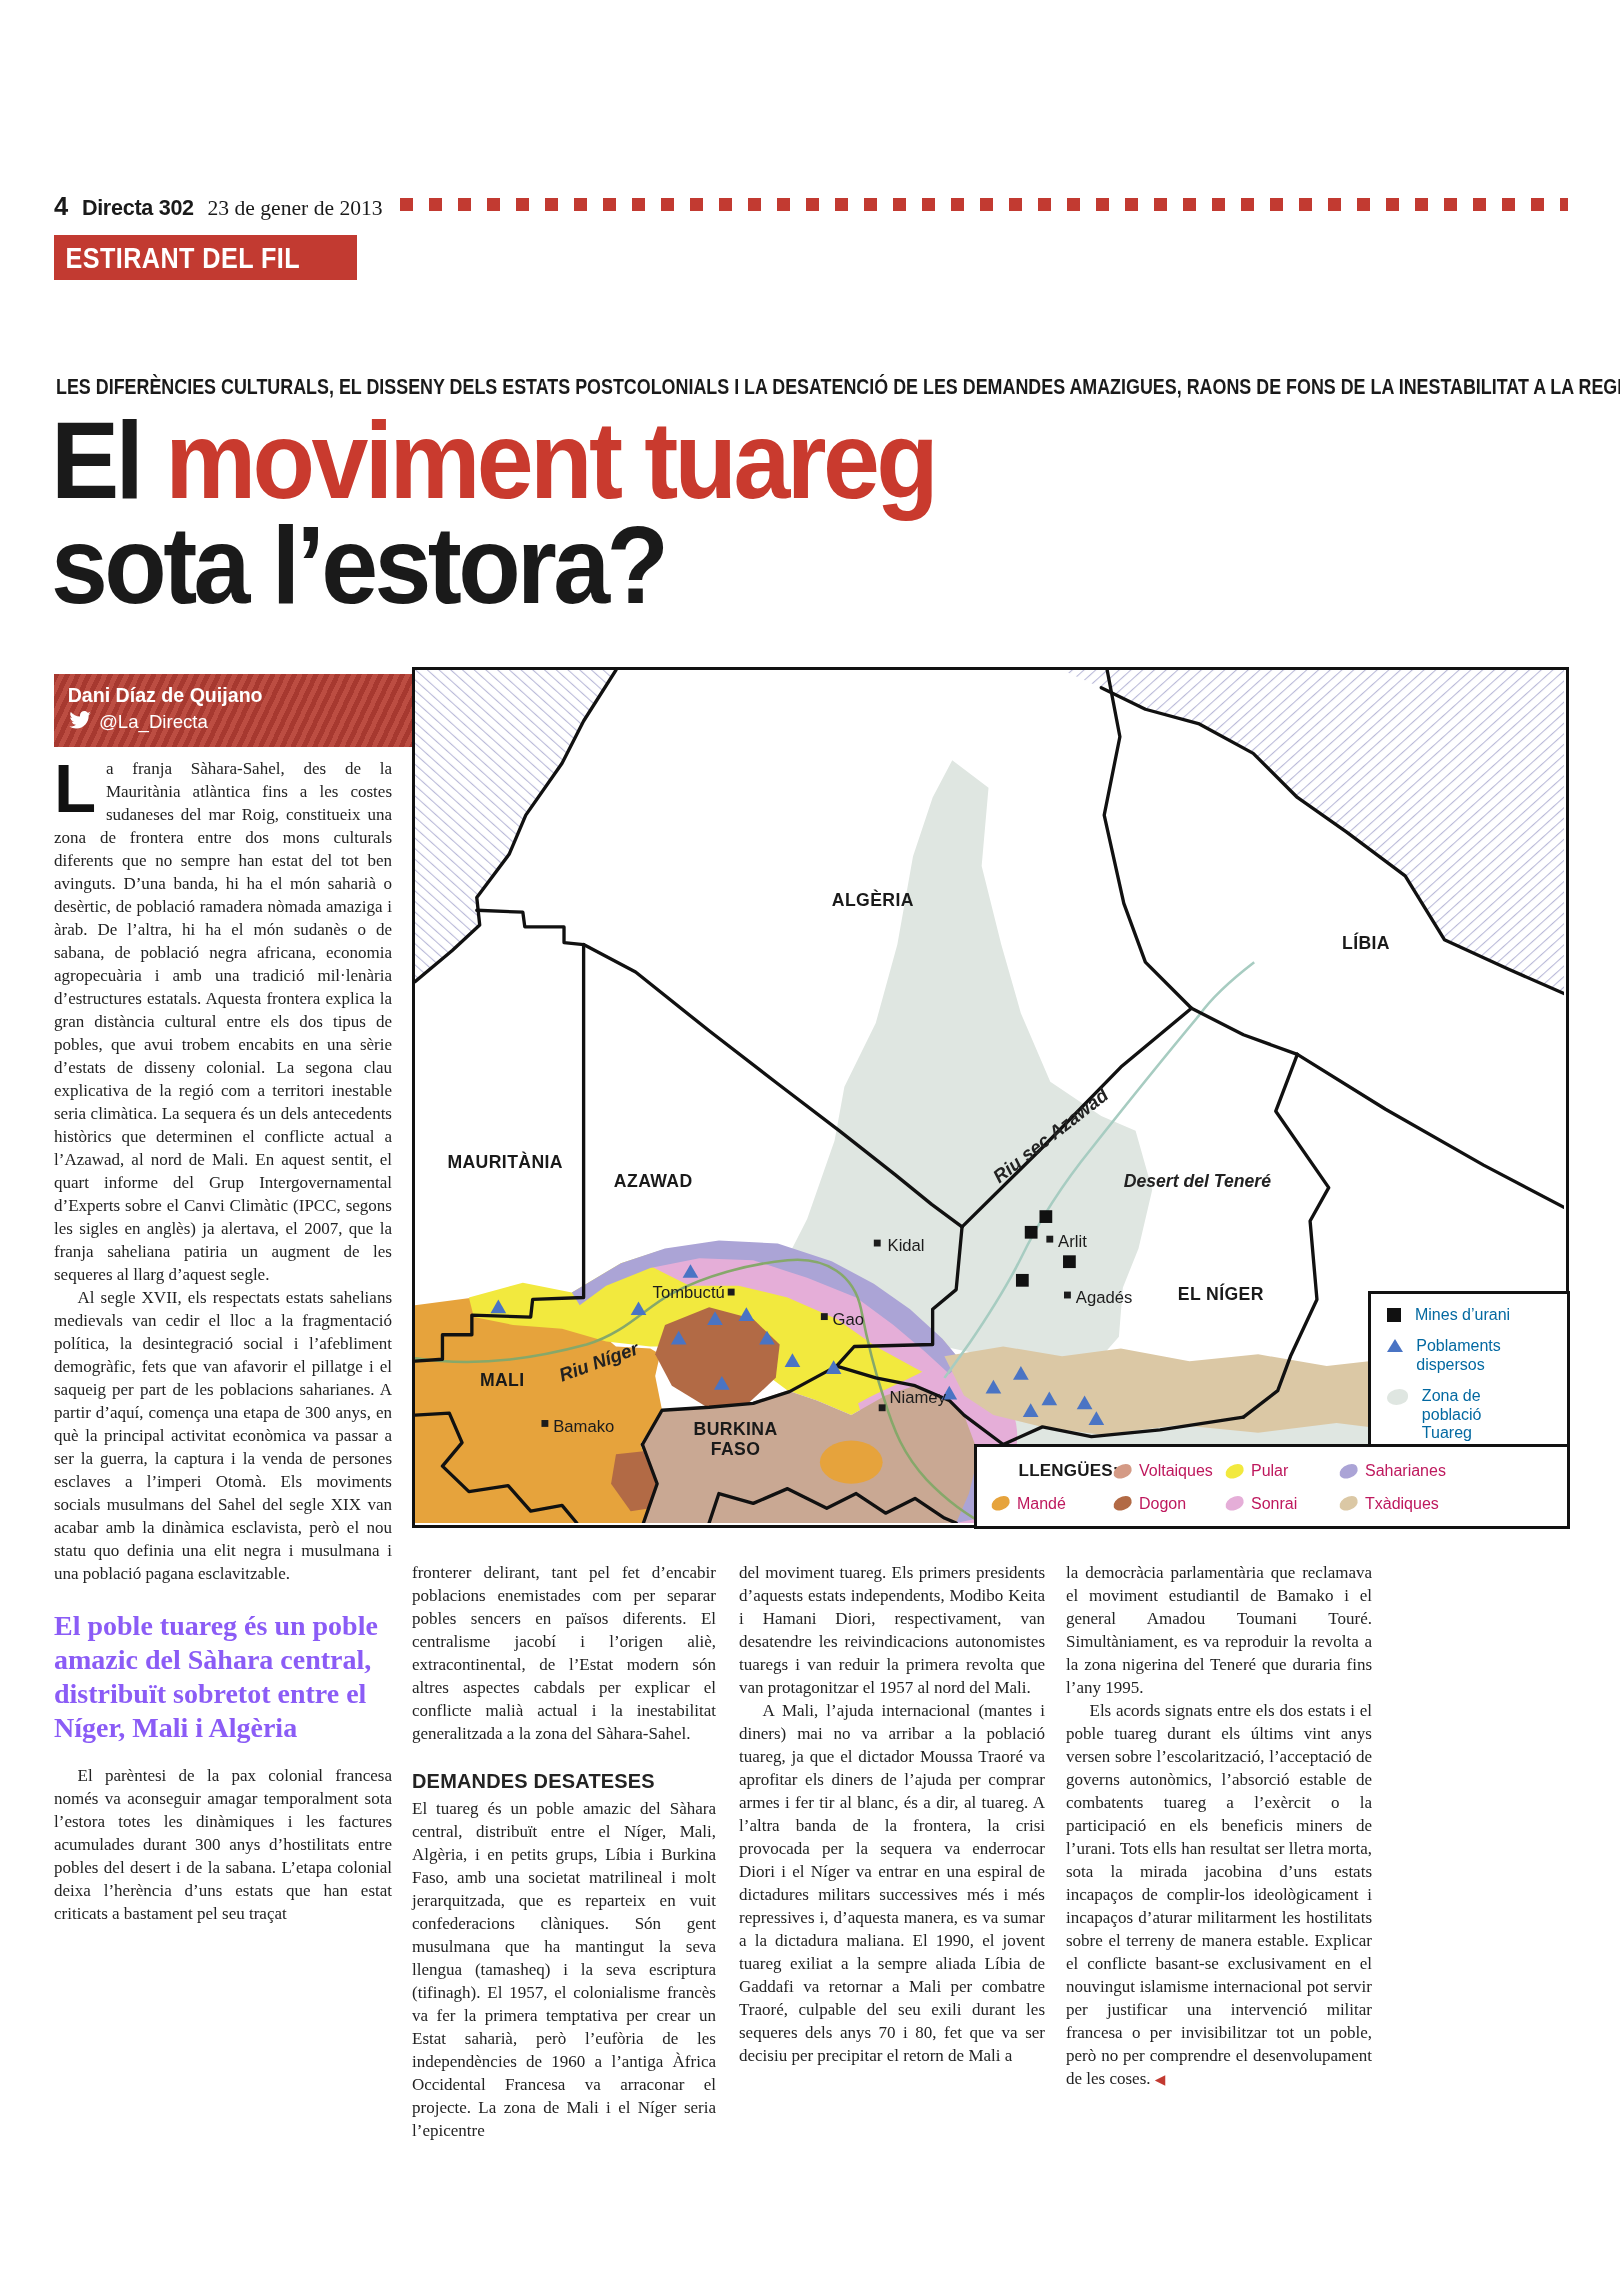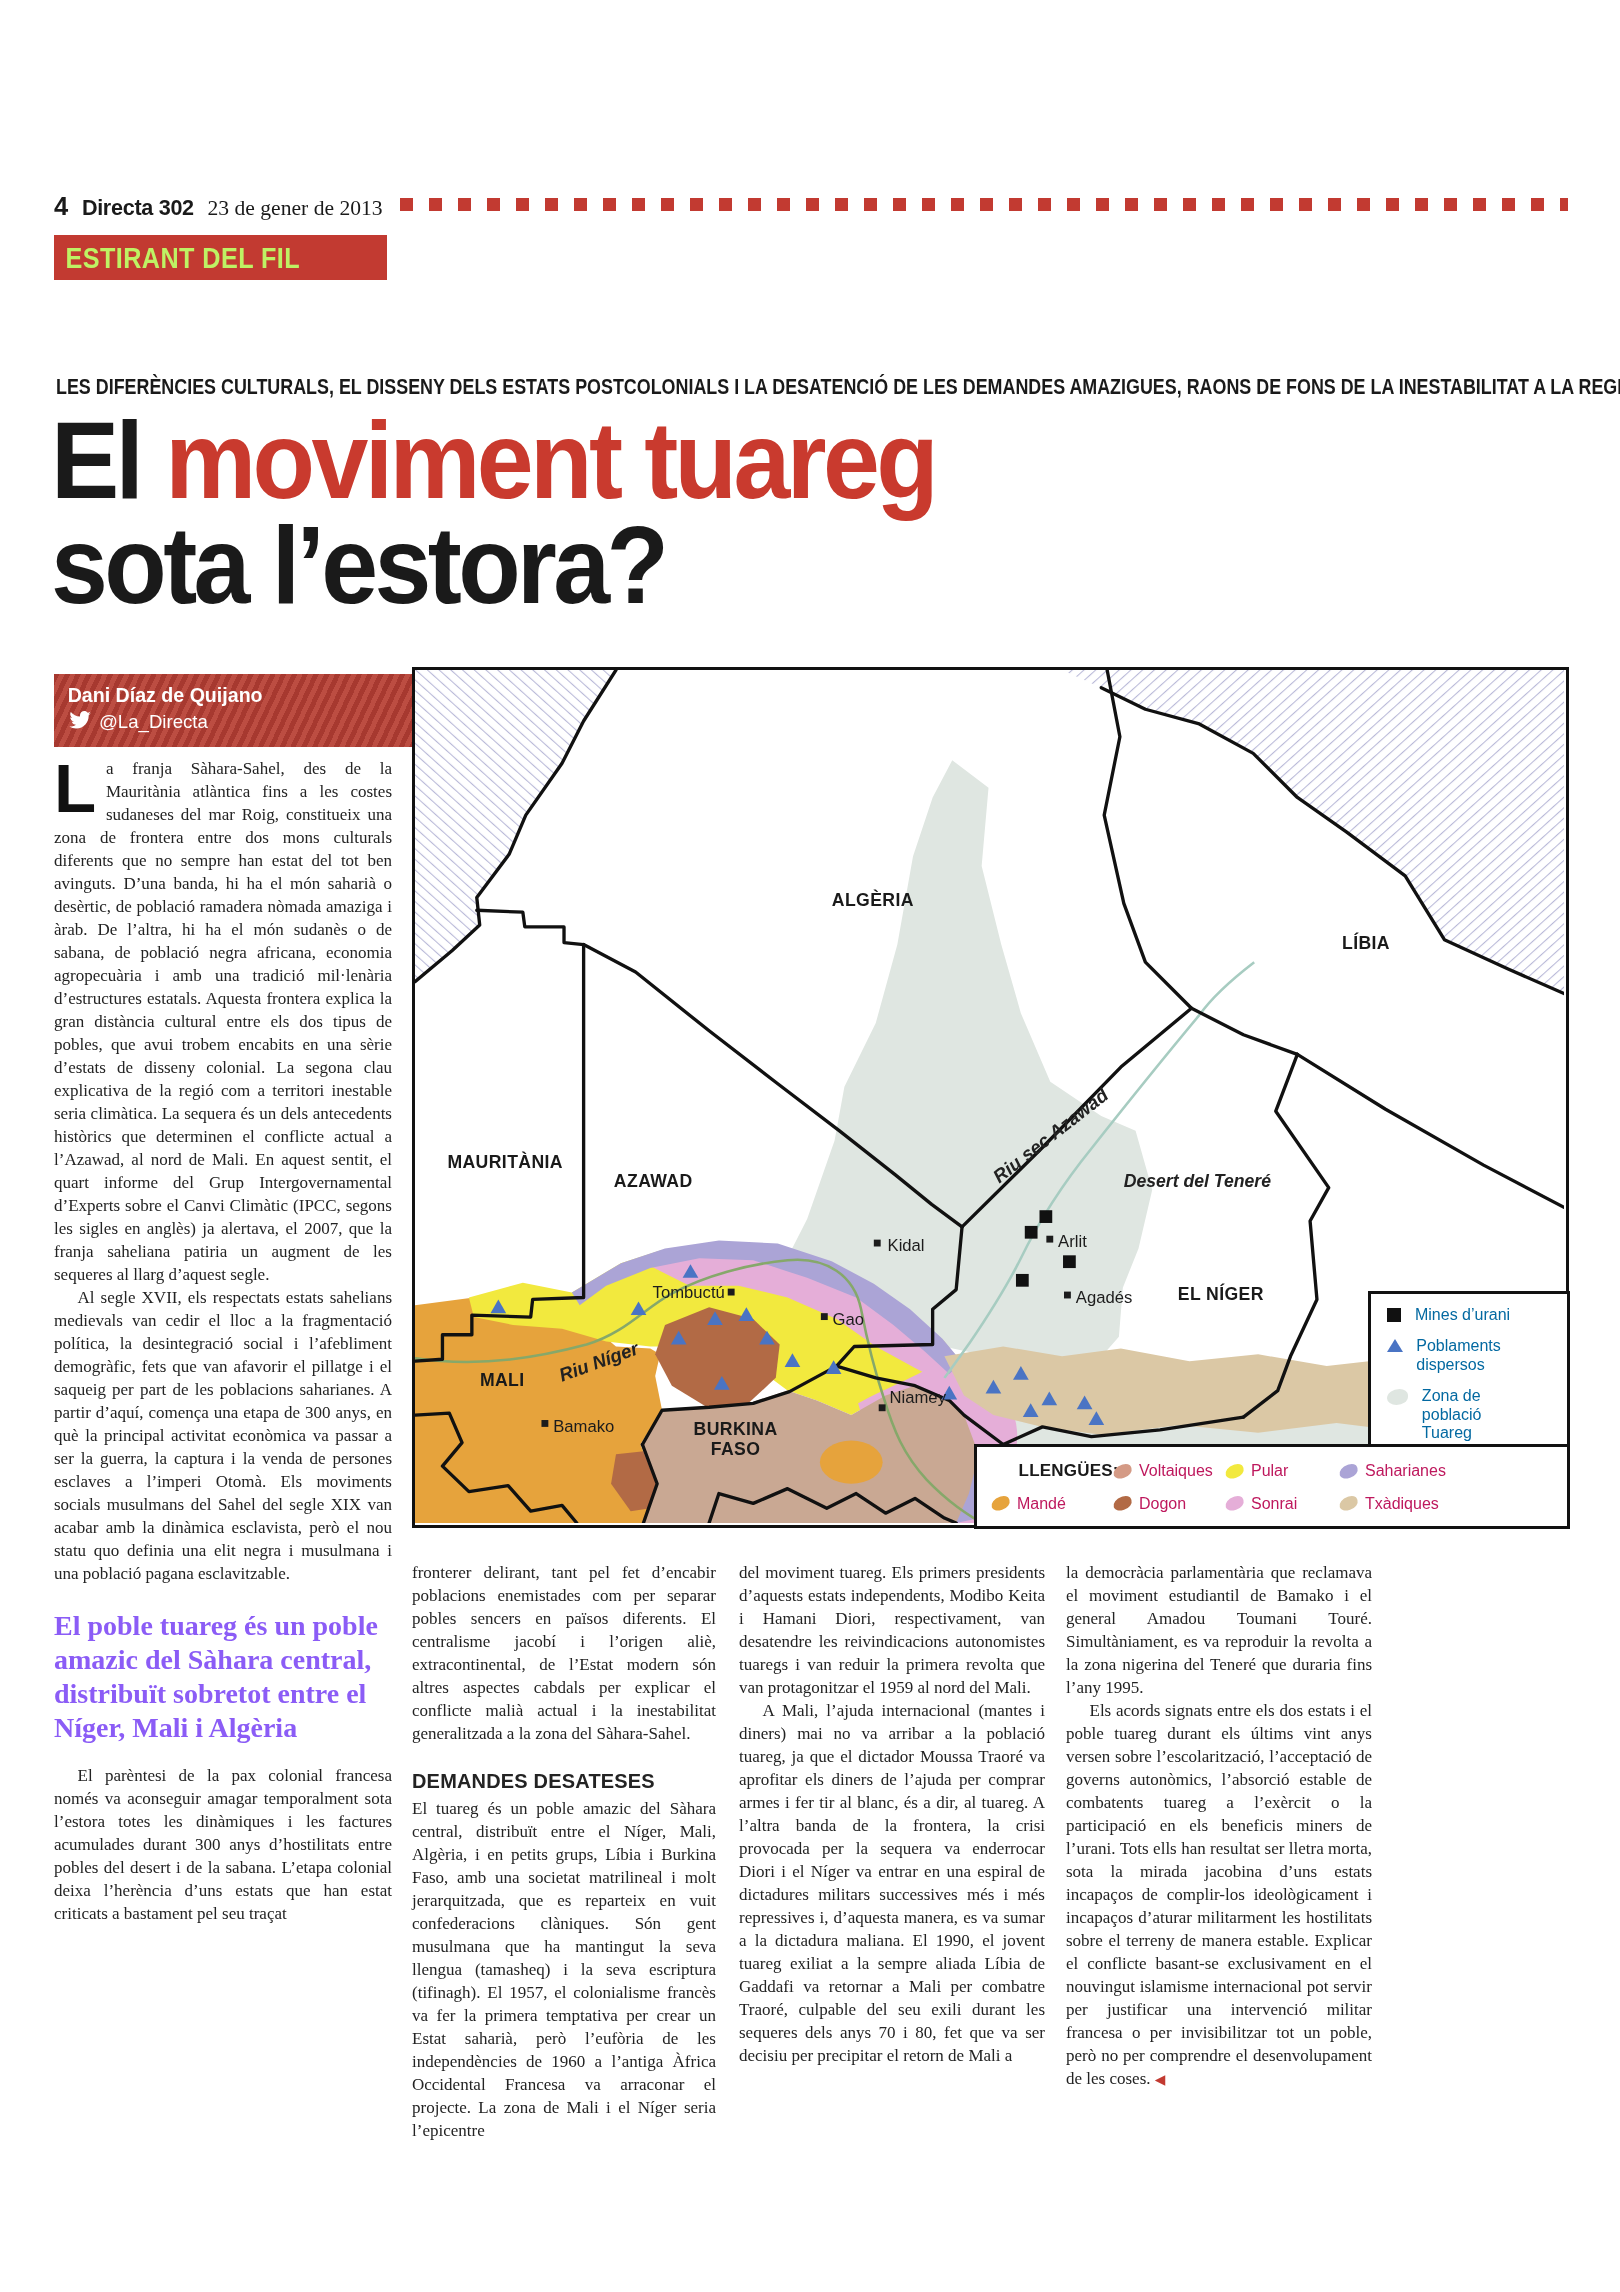--- a/index.html
+++ b/index.html
@@ -7,22 +7,22 @@
     width:1620px;height:2293px;position:relative;background:#ffffff;
     font-family:"Liberation Sans",sans-serif;color:#1a1a1a;overflow:hidden;
   }
   
   .hdr{position:absolute;left:54px;top:192px;display:flex;align-items:baseline;gap:13.7px;}
   .hdr .pnum{font-size:25.5px;font-weight:bold;}
   .hdr .pub{font-size:21.6px;font-weight:bold;letter-spacing:-0.3px;}
   .hdr .pdate{font-family:"Liberation Serif",serif;font-size:21.6px;}
   .dotted{position:absolute;left:400px;top:198px;width:1168px;height:12.7px;
     background:repeating-linear-gradient(90deg,#c23a31 0 12.7px,transparent 12.7px 29px);}
-  .tag{position:absolute;left:54px;top:235px;background:#c23a31;color:#bef264;
-    width:333px;height:45px;display:flex;align-items:center;}
+  .tag{position:absolute;left:54px;top:235px;background:#c23a31;color:#ffffff;
+    width:303px;height:45px;display:flex;align-items:center;}
   .tag span{font-size:30px;font-weight:bold;letter-spacing:0.5px;transform:scaleX(0.84);transform-origin:left center;padding-left:13.7px;white-space:nowrap;}
   
   .kicker{position:absolute;left:56px;top:374px;font-size:22.5px;font-weight:bold;
     white-space:nowrap;transform:scaleX(0.795);transform-origin:left top;letter-spacing:0px;}
   .headline{position:absolute;left:51px;top:408px;font-weight:bold;font-size:110px;
     line-height:0.95;letter-spacing:-3.9px;transform:scaleX(0.93);transform-origin:left top;white-space:nowrap;}
   .headline .red{color:#c93a2e;}
   
   .byline{position:absolute;left:54px;top:674px;width:374px;height:73px;box-sizing:border-box;
     background:#b5473d;
@@ -269,20 +269,20 @@
       </div>
   </div>
 </div>
 
 <div class="colA bodytext">
   <p>fronterer delirant, tant pel fet d’encabir poblacions enemistades com per separar pobles sencers en països diferents. El centralisme jacobí i l’origen aliè, extracontinental, de l’Estat modern són altres aspectes cabdals per explicar el conflicte malià actual i la inestabilitat generalitzada a la zona del Sàhara-Sahel.</p>
   <div class="minihead">DEMANDES DESATESES</div>
   <p>El tuareg és un poble amazic del Sàhara central, distribuït entre el Níger, Mali, Algèria, i en petits grups, Líbia i Burkina Faso, amb una societat matrilineal i molt jerarquitzada, que es reparteix en vuit confederacions clàniques. Són gent musulmana que ha mantingut la seva llengua (tamasheq) i la seva escriptura (tifinagh). El 1957, el colonialisme francès va fer la primera temptativa per crear un Estat saharià, però l’eufòria de les independències de 1960 a l’antiga Àfrica Occidental Francesa va arraconar el projecte. La zona de Mali i el Níger seria l’epicentre</p>
 </div>
 <div class="colB bodytext">
-  <p>del moviment tuareg. Els primers presidents d’aquests estats independents, Modibo Keita i Hamani Diori, respectivament, van desatendre les reivindicacions autonomistes tuaregs i van reduir la primera revolta que van protagonitzar el 1959 al nord del Mali.</p>
+  <p>del moviment tuareg. Els primers presidents d’aquests estats independents, Modibo Keita i Hamani Diori, respectivament, van desatendre les reivindicacions autonomistes tuaregs i van reduir la primera revolta que van protagonitzar el 1957 al nord del Mali.</p>
   <p class="ind">A Mali, l’ajuda internacional (mantes i diners) mai no va arribar a la població tuareg, ja que el dictador Moussa Traoré va aprofitar els diners de l’ajuda per comprar armes i fer tir al blanc, és a dir, al tuareg. A l’altra banda de la frontera, la crisi provocada per la sequera va enderrocar Diori i el Níger va entrar en una espiral de dictadures militars successives més i més repressives i, d’aquesta manera, es va sumar a la dictadura maliana. El 1990, el jovent tuareg exiliat a la sempre aliada Líbia de Gaddafi va retornar a Mali per combatre Traoré, culpable del seu exili durant les sequeres dels anys 70 i 80, fet que va ser decisiu per precipitar el retorn de Mali a</p>
 </div>
 <div class="colC bodytext">
   <p>la democràcia parlamentària que reclamava el moviment estudiantil de Bamako i el general Amadou Toumani Touré. Simultàniament, es va reproduir la revolta a la zona nigerina del Teneré que duraria fins l’any 1995.</p>
   <p class="ind"><span>Els acords signats entre els dos estats i el poble tuareg durant els últims vint anys versen sobre l’escolarització, l’acceptació de governs autonòmics, l’absorció estable de combatents tuareg a l’exèrcit o la participació en els beneficis miners de l’urani. Tots ells han resultat ser lletra morta, sota la mirada jacobina d’uns estats incapaços de complir-los ideològicament i incapaços d’aturar militarment les hostilitats sobre el terreny de manera estable. Explicar el conflicte basant-se exclusivament en el nouvingut islamisme internacional pot servir per justificar una intervenció militar francesa o per invisibilitzar tot un poble, però no per comprendre el desenvolupament de les coses.</span> <span class="endmark">◀</span></p>
 </div>
 
 
 </body></html>

